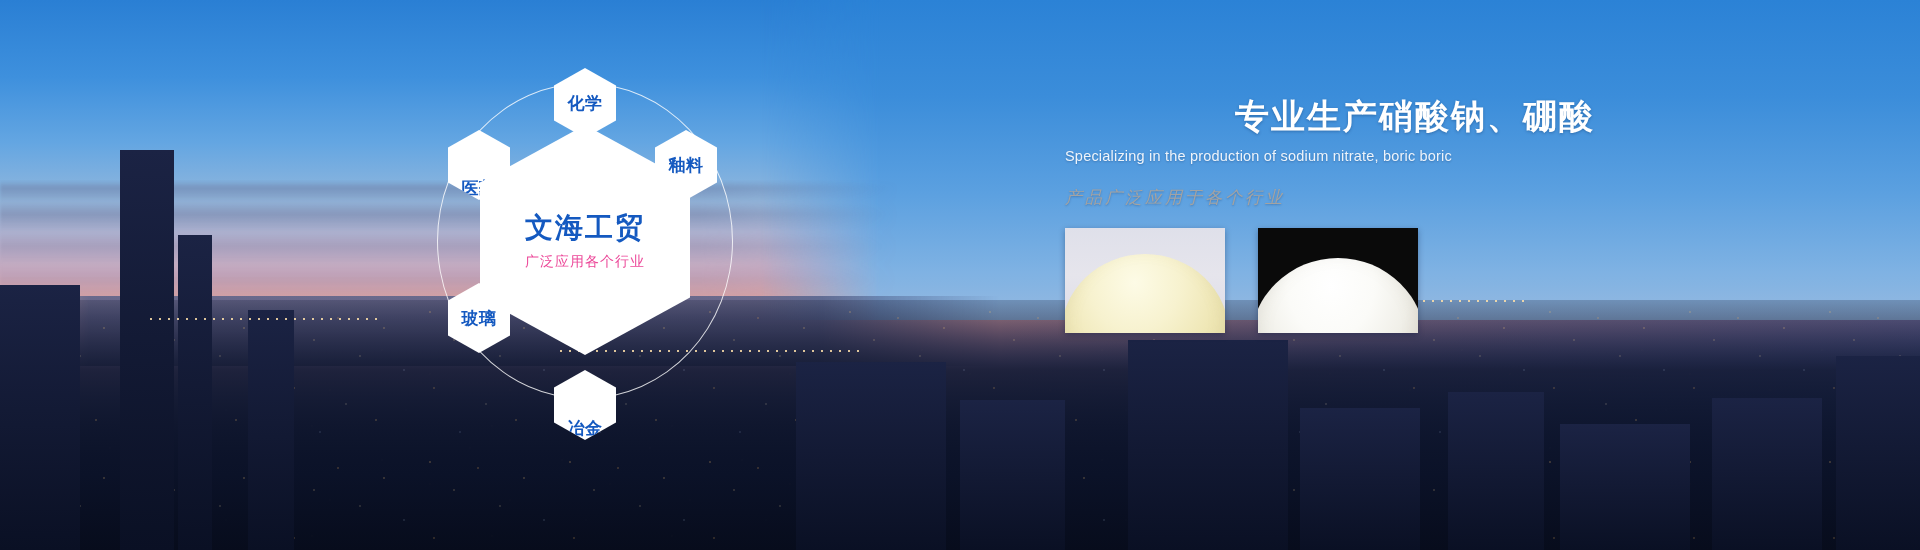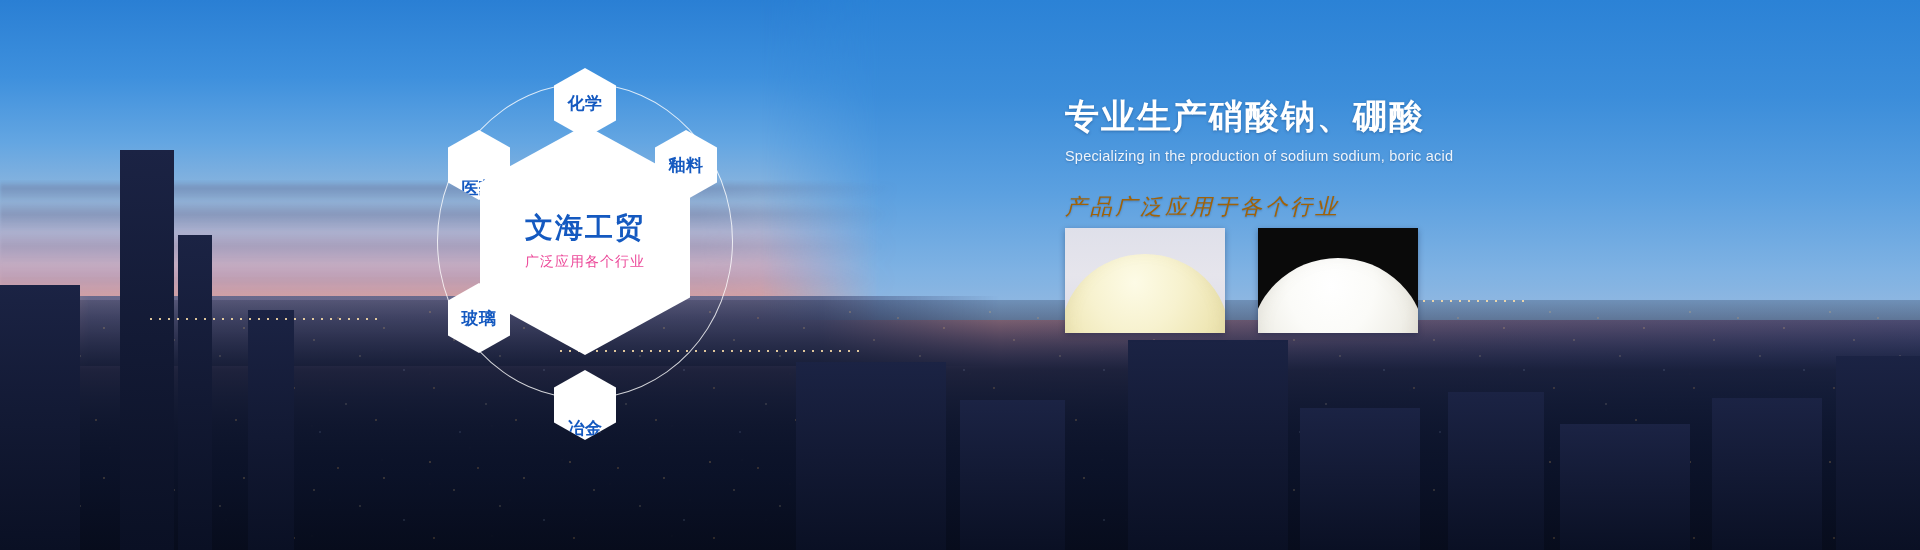--- a/index.html
+++ b/index.html
@@ -171,30 +171,31 @@
   .hex-glass     { left:28px;  top:253px; }
   .hex-metal     { left:134px; top:340px;align-items:flex-end; }
 
   
   #copy { position:absolute; left:1065px; top:95px; width:700px; }
   .headline-cn {
     font-size:34px; font-weight:bold; color:#ffffff;
     letter-spacing:2px; line-height:1.25;
     text-shadow:0 1px 3px rgba(0,40,90,.35);
     font-family:"DejaVu Sans","Liberation Sans",sans-serif;
+    text-align:center;
   }
   .headline-en {
     margin-top:10px;
     font-size:14.5px; color:#eef4fb; font-weight:normal;
     letter-spacing:.2px;
     text-shadow:0 1px 2px rgba(0,40,90,.30);
   }
   .headline-cn2 {
-    margin-top:28px;
-    font-size:22px; color:#a16207; letter-spacing:3px;
+    margin-top:22px;
+    font-size:17px; color:#a3a3a3; letter-spacing:3px;
     font-style:italic;
     font-family:"DejaVu Serif","Liberation Serif",serif;
     text-shadow:0 1px 2px rgba(0,40,90,.30);
   }
 
   
   #photos { position:absolute; left:1065px; top:228px; display:flex; gap:33px; }
   .photo {
     width:160px; height:105px;
     position:relative; overflow:hidden;
@@ -302,21 +303,21 @@
     </div>
 
     <div class="hex hex-center">
       <div class="title">文海工贸</div>
       <div class="sub">广泛应用各个行业</div>
     </div>
   </div>
 
   <div id="copy">
     <div class="headline-cn">专业生产硝酸钠、硼酸</div>
-    <div class="headline-en">Specializing in the production of sodium sodium, boric acid</div>
+    <div class="headline-en">Specializing in the production of sodium nitrate, boric boric</div>
     <div class="headline-cn2">产品广泛应用于各个行业</div>
   </div>
 
   <div id="photos">
     <div class="photo photo-nitrate">
       <div class="heap">
         <div class="grain"></div>
       </div>
     </div>
     <div class="photo photo-boric">

